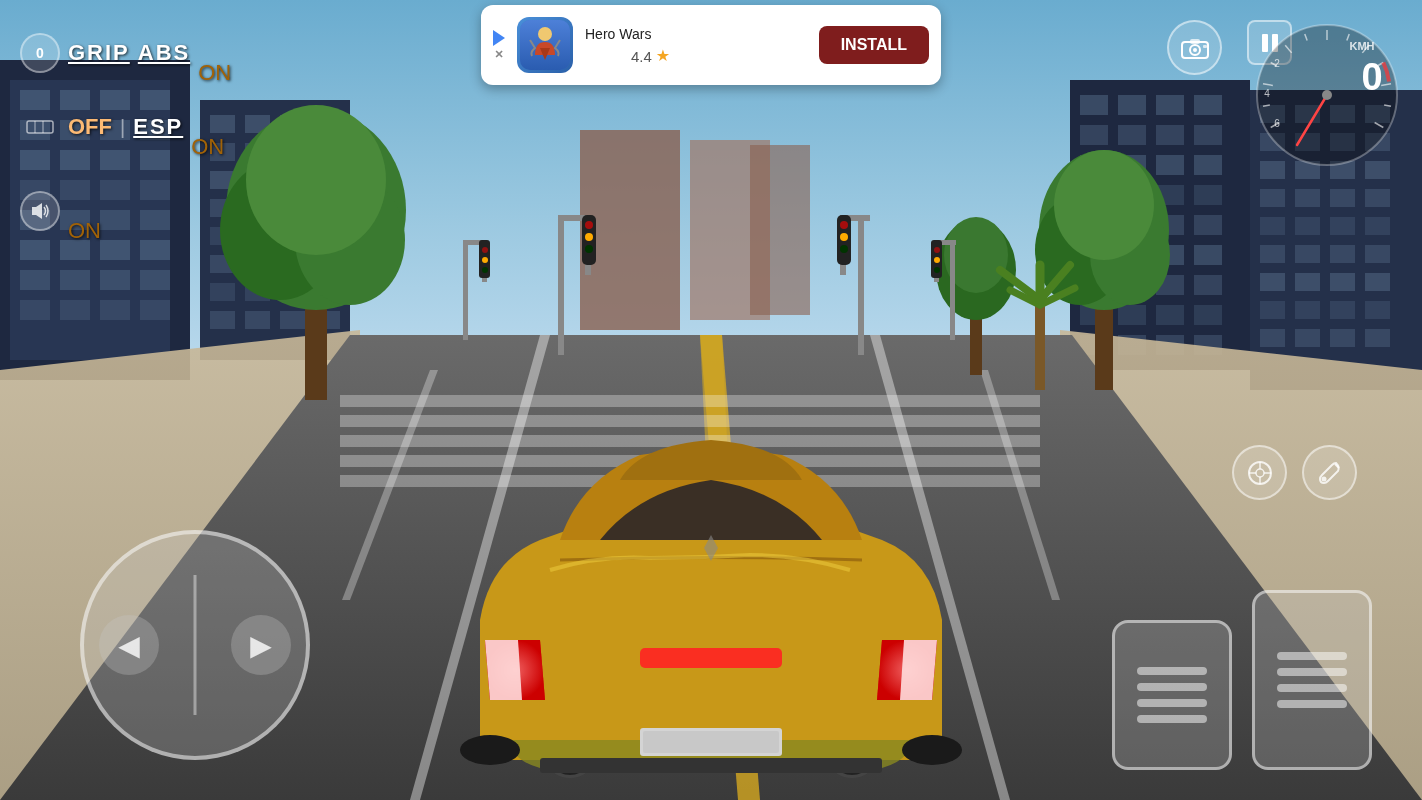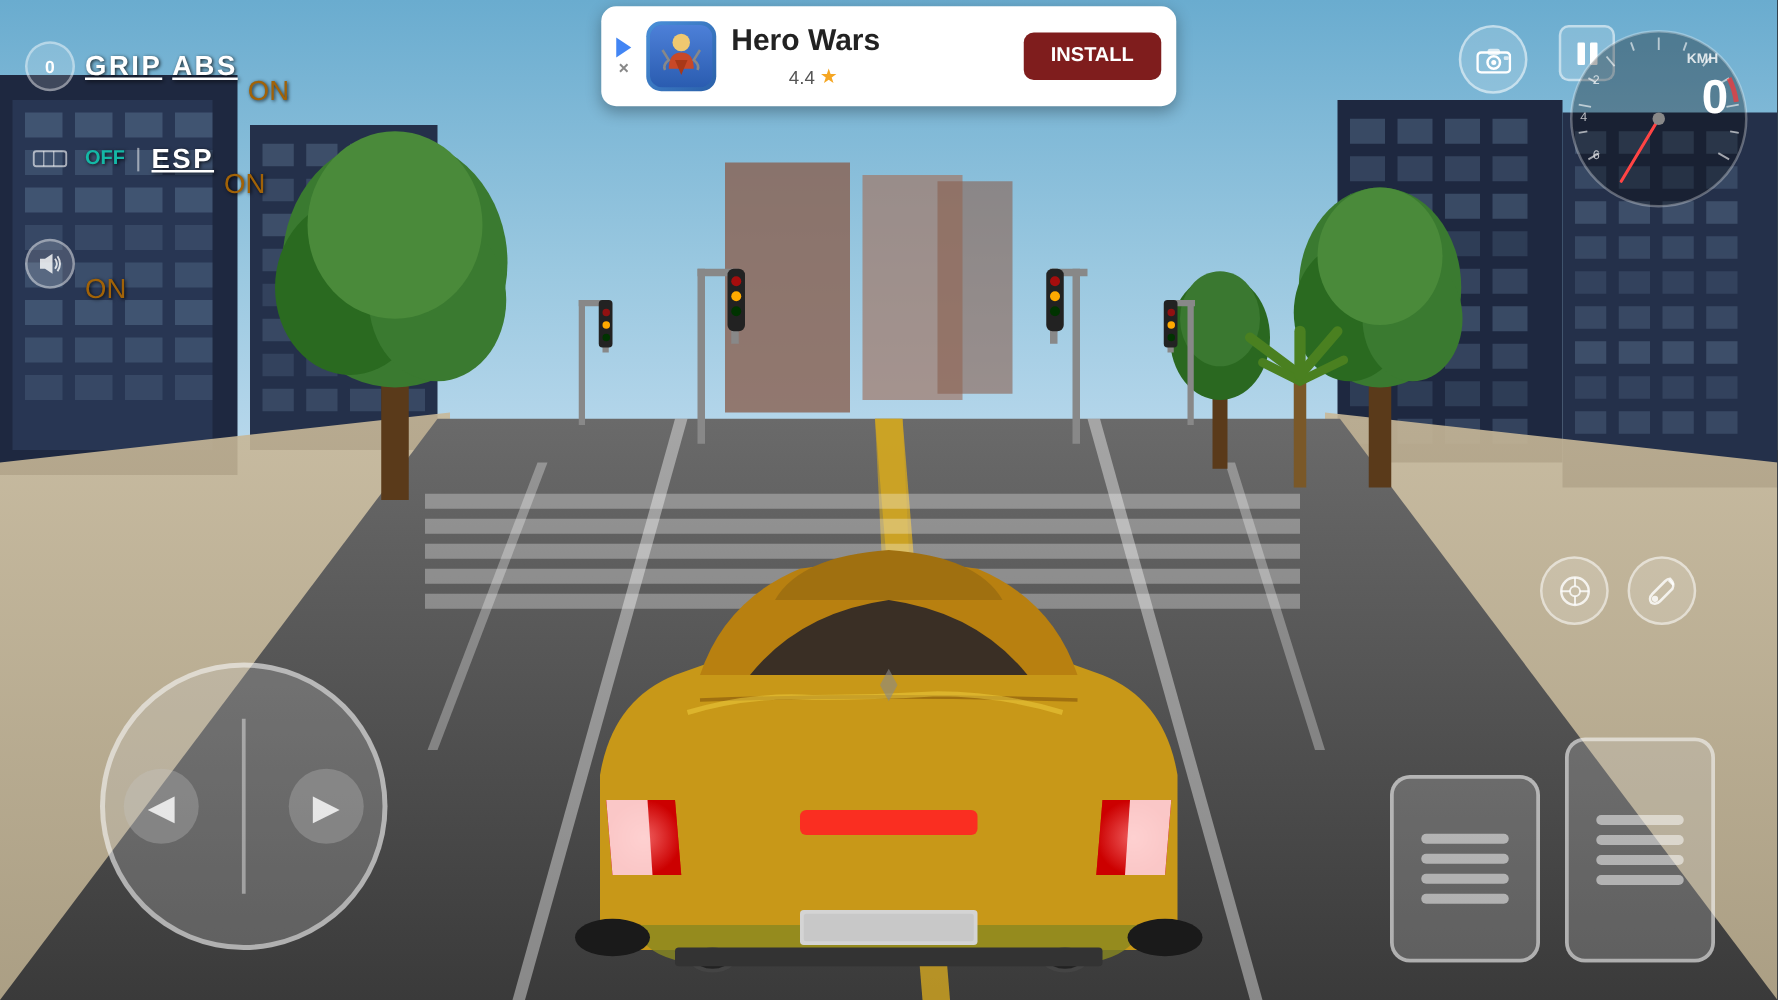--- a/index.html
+++ b/index.html
@@ -72,22 +72,22 @@
 
     .hud-toggle-on {
       color: #a16207;
       font-size: 22px;
       font-weight: normal;
       text-shadow: 1px 1px 3px rgba(0,0,0,0.8);
       margin-top: 40px;
     }
 
     .hud-toggle-off {
-      color: #14b8a6;
-      font-size: 16px;
+      color: #fdba74;
+      font-size: 22px;
       font-weight: bold;
       text-shadow: 1px 1px 3px rgba(0,0,0,0.8);
     }
 
     .hud-divider {
       color: rgba(255,255,255,0.5);
       font-size: 20px;
     }
 
     
@@ -315,22 +315,22 @@
     }
 
     .ad-content {
       flex: 1;
       display: flex;
       flex-direction: column;
       gap: 4px;
     }
 
     .ad-title {
-      font-size: 24px;
-      font-weight: bold;
+      font-size: 14px;
+      font-weight: normal;
       color: #222;
     }
 
     .ad-rating {
       display: flex;
       align-items: flex-end;
       gap: 4px;
       font-size: 15px;
       color: #555;
       margin-left: 46px;

